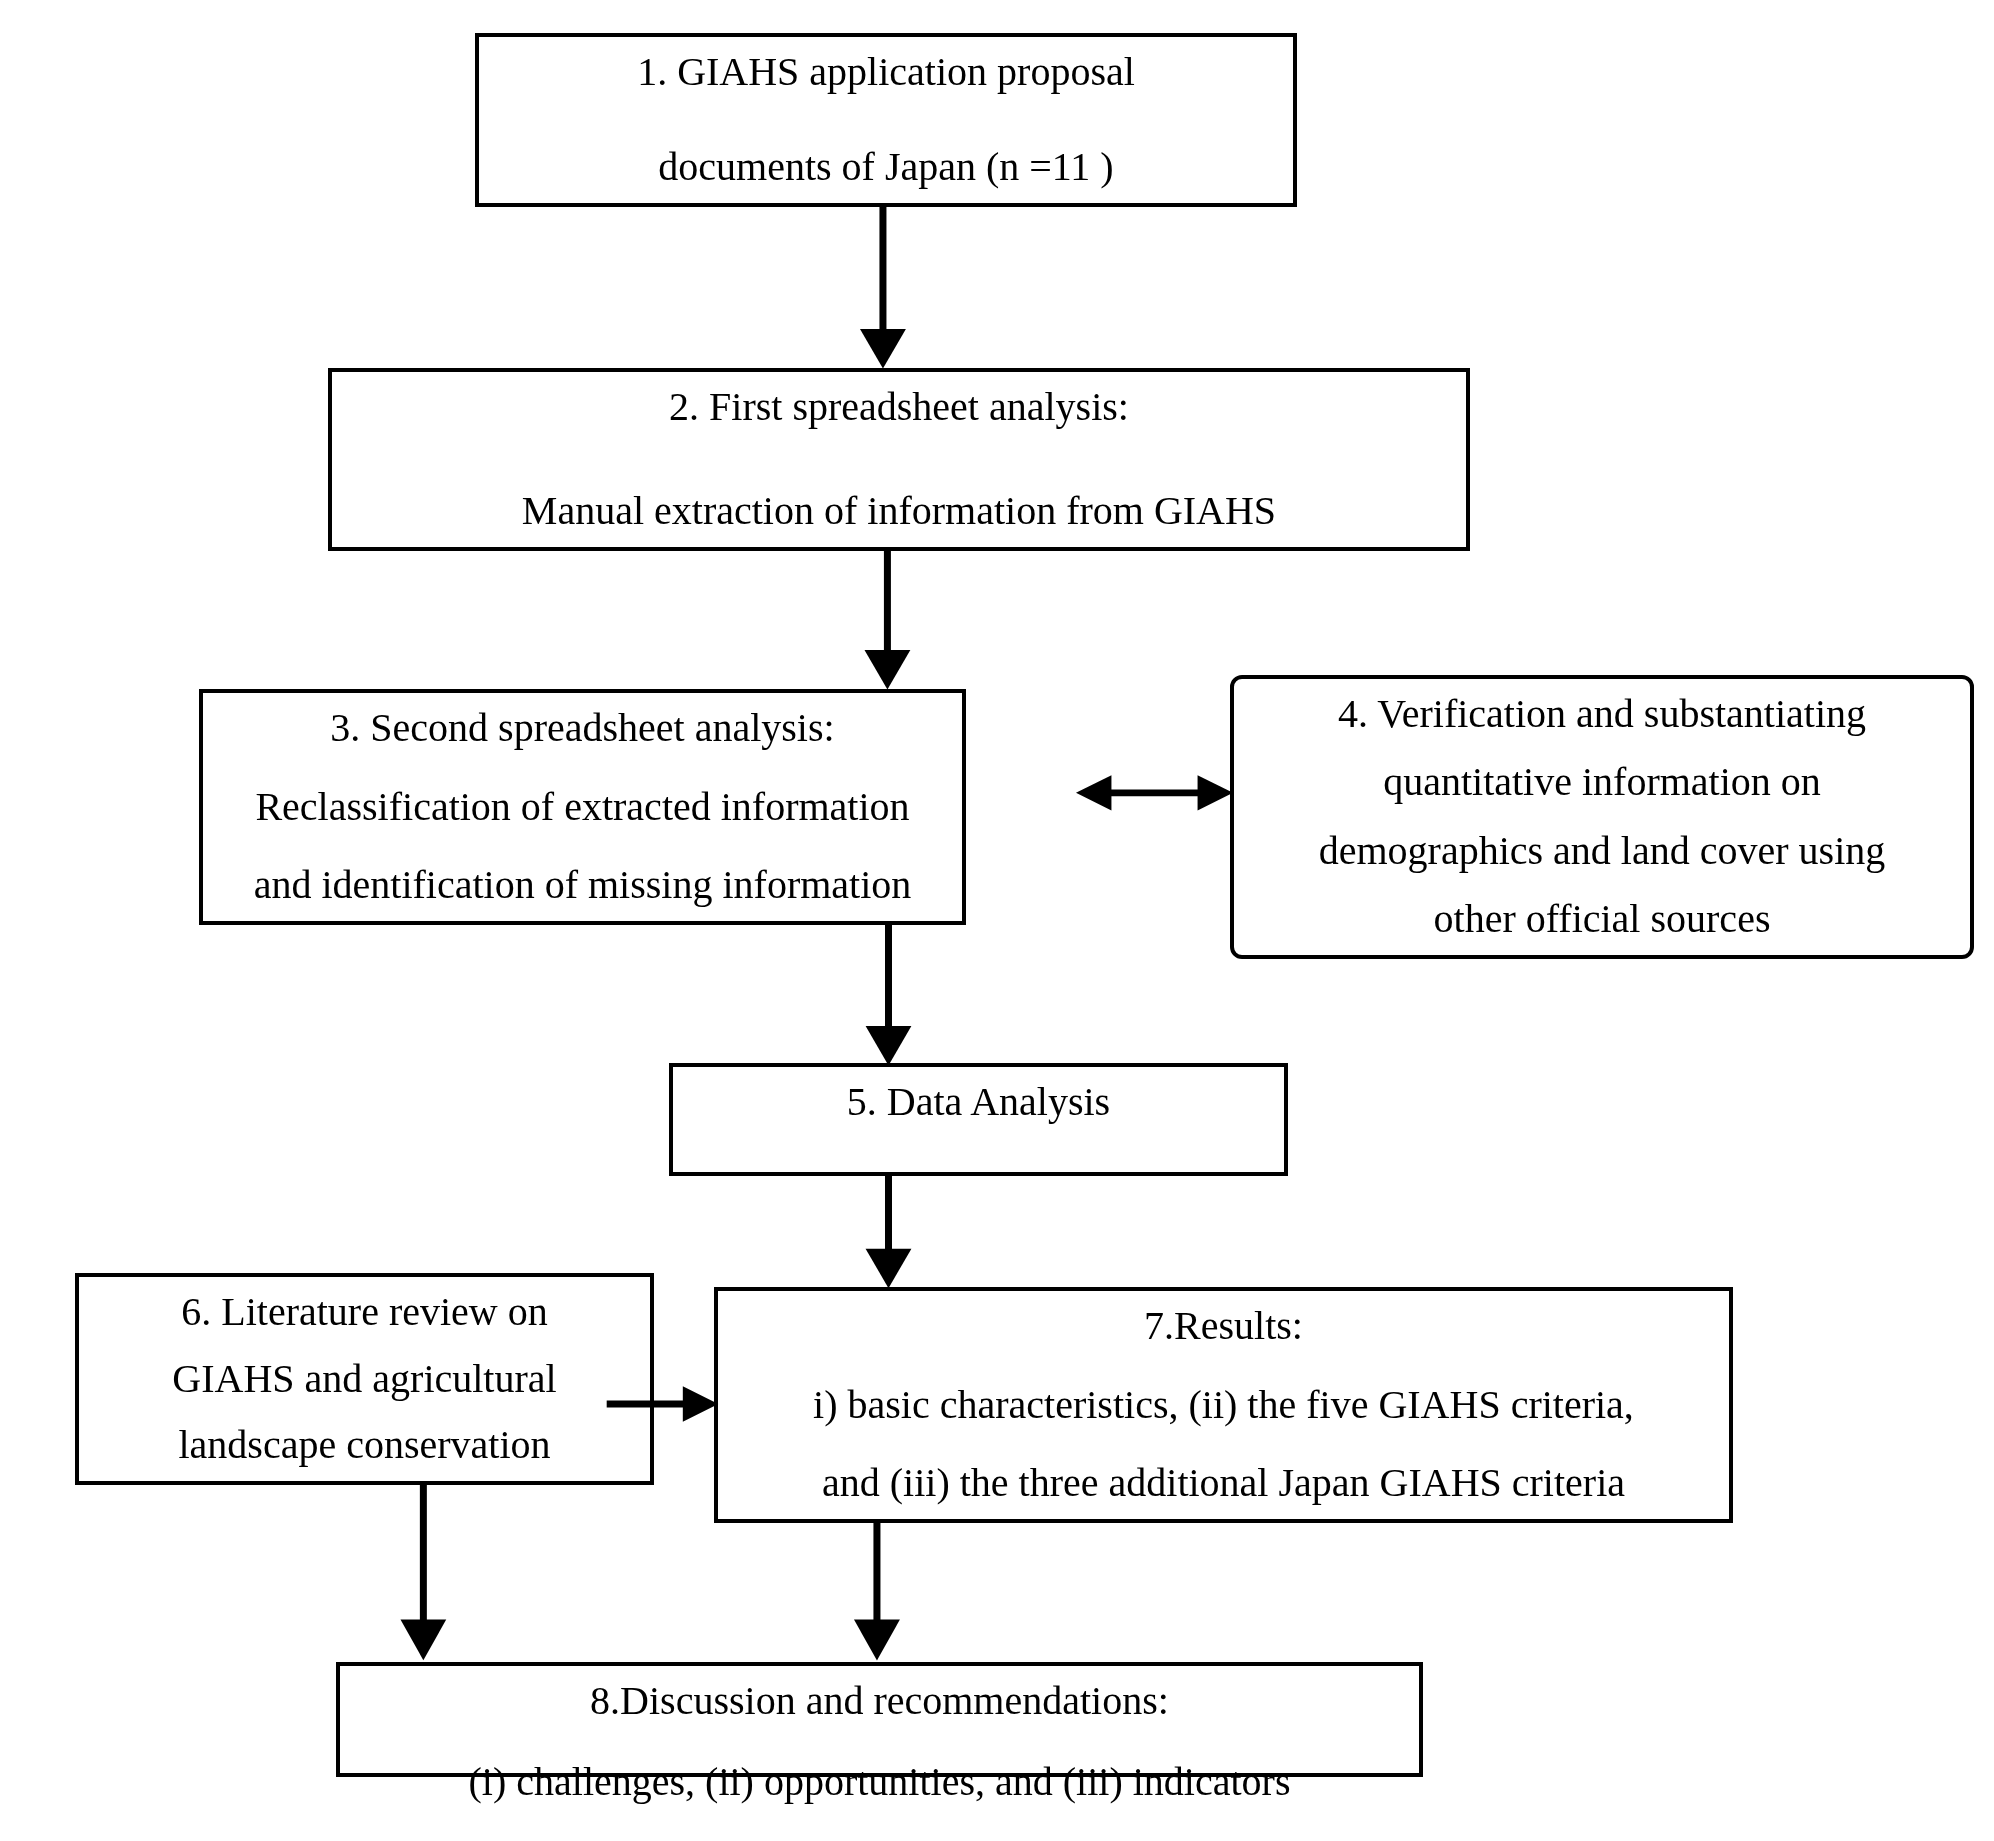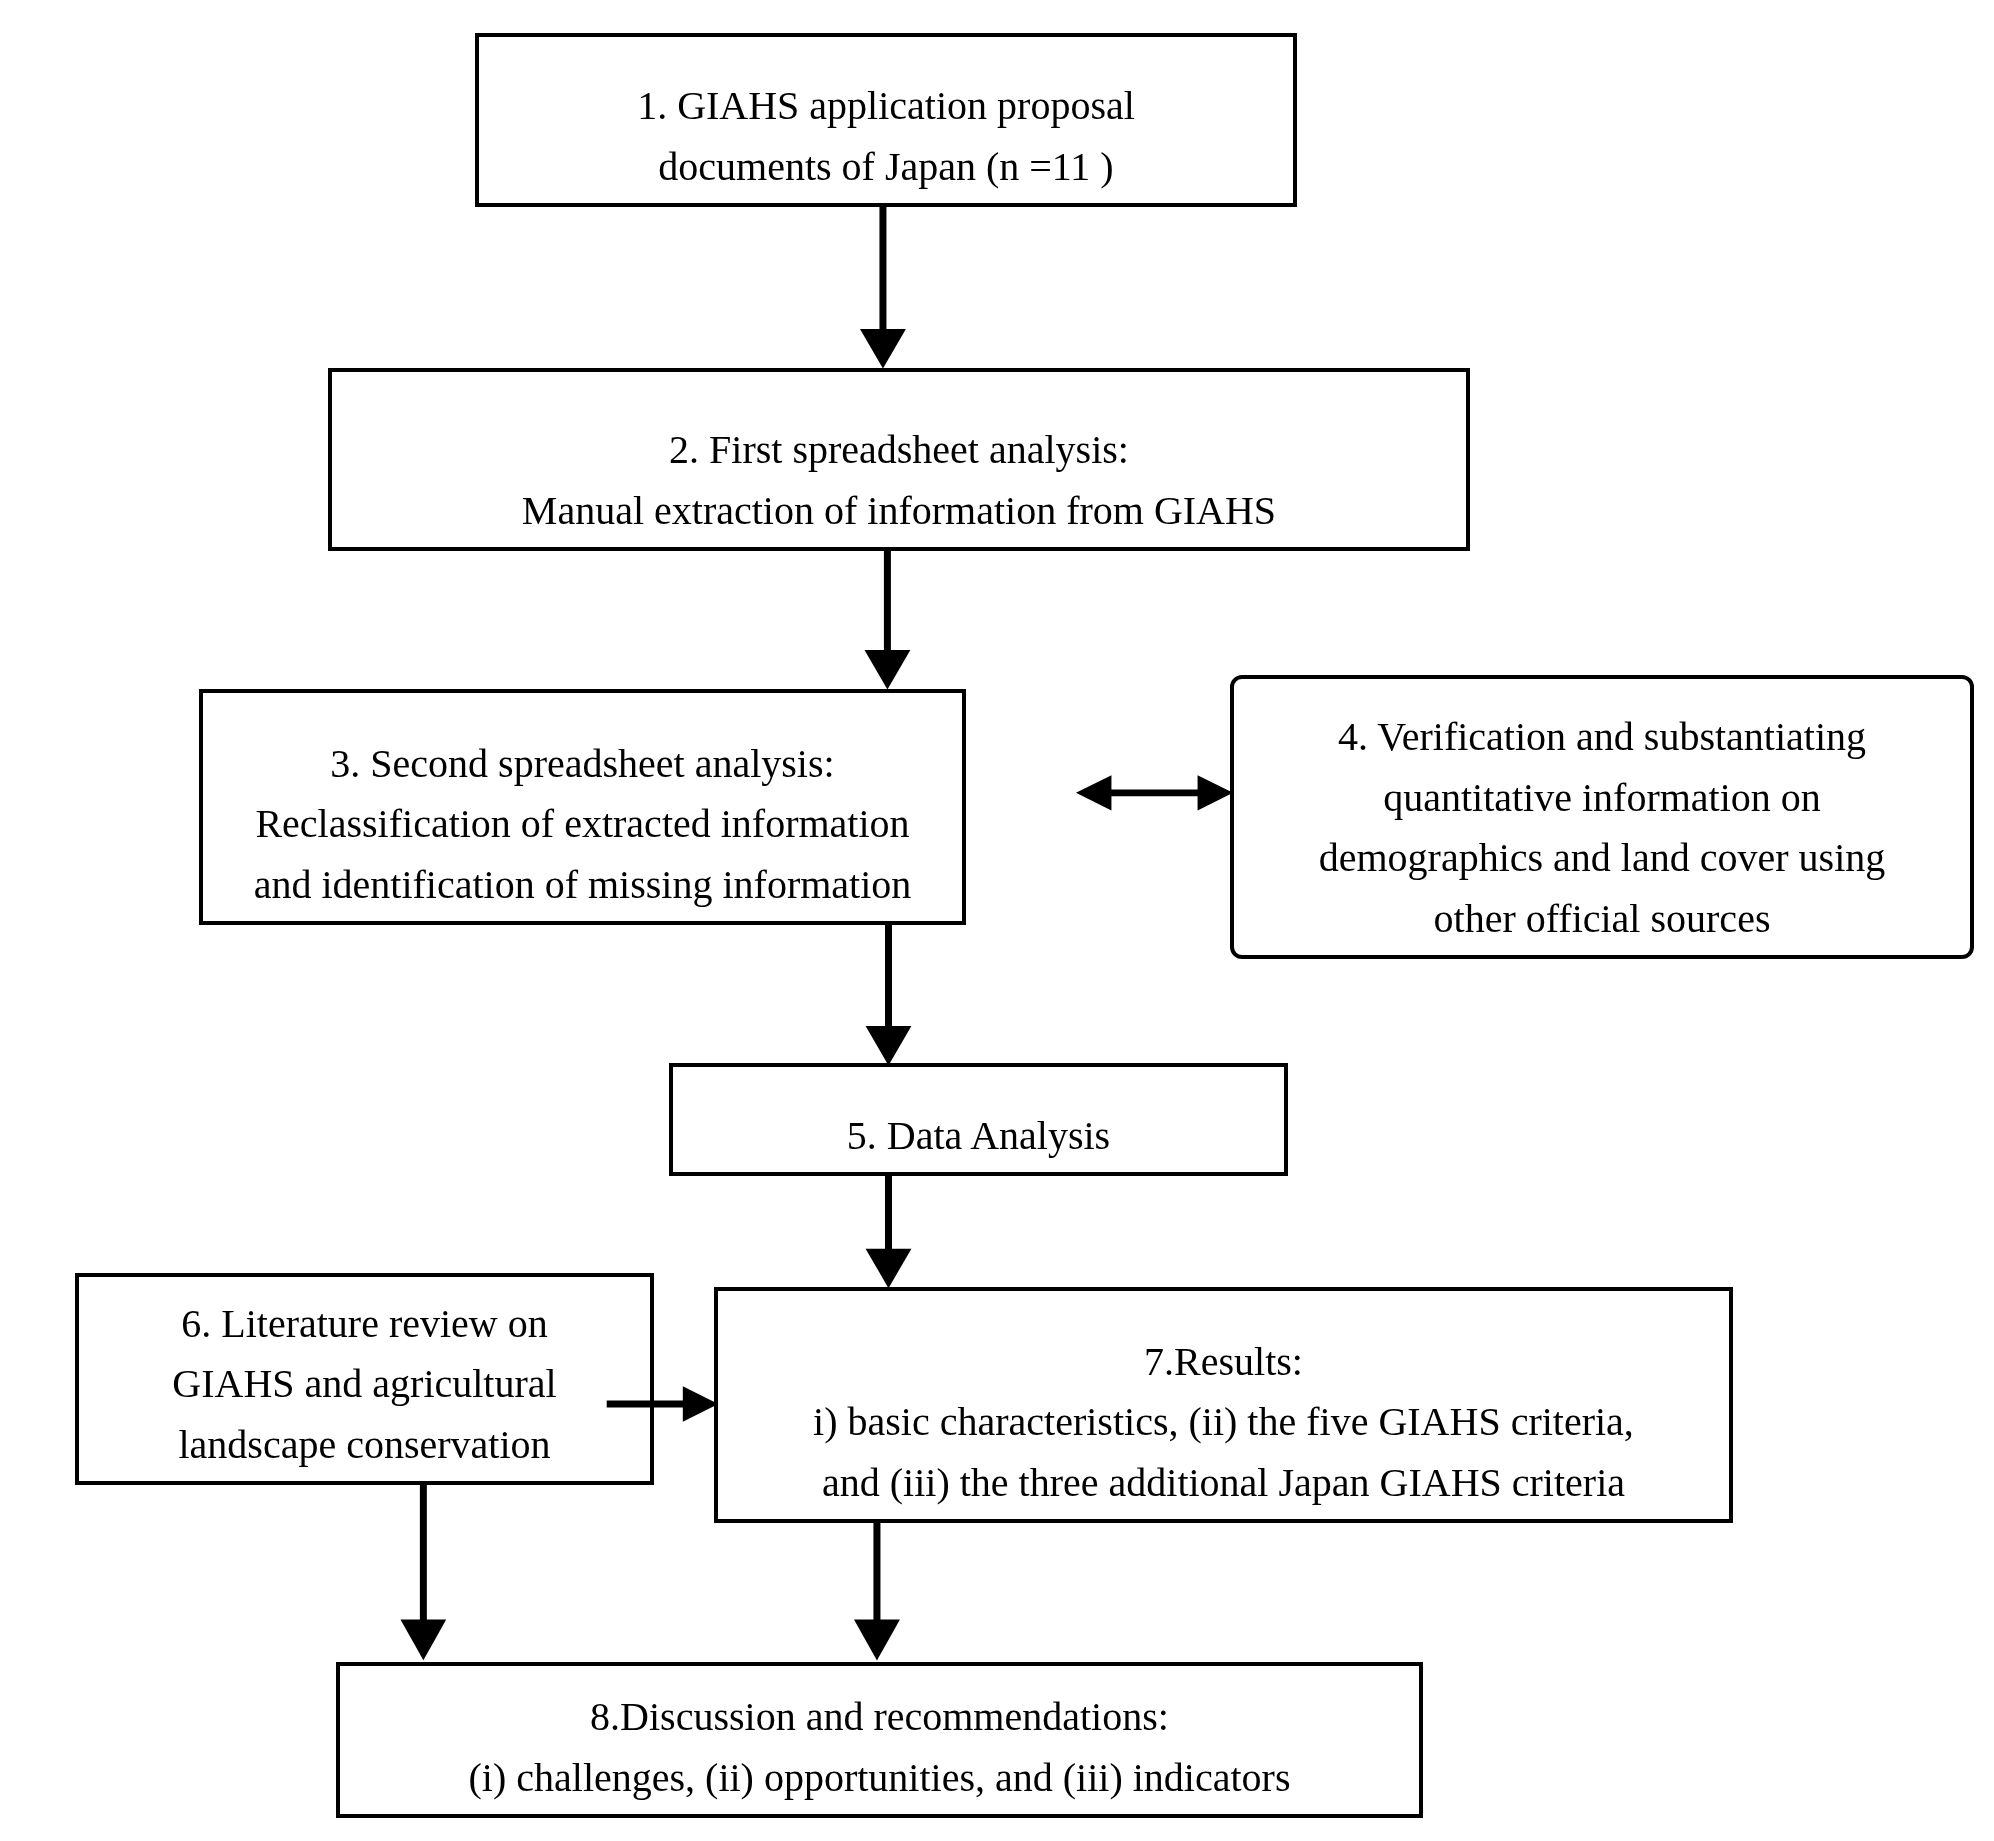--- a/index.html
+++ b/index.html
@@ -16,41 +16,41 @@
     font-family: "Liberation Serif", "DejaVu Serif", serif;
   }
   .node {
     position: absolute;
     box-sizing: border-box;
     border: 4.5px solid #000000;
     background: #ffffff;
     display: flex;
     flex-direction: column;
     align-items: center;
-    justify-content: flex-end;
+    justify-content: space-between;
     text-align: center;
     color: #000000;
     font-size: 40px;
     line-height: 1.52;
     padding: 5.1px 10.2px;
   }
   .node .line {
     display: block;
     white-space: nowrap;
   }
 
   
   #node-1 { left: 475px;  top: 33px;   width: 822px; height: 174px; }
   #node-2 { left: 328px;  top: 368px;  width: 1142px; height: 183px; }
   #node-3 { left: 199px;  top: 689px; width: 767px; height: 236px; }
   #node-4 { left: 1230px; top: 675px; width: 744px; height: 284px; border-radius: 12px; }
   #node-5 { left: 669px; top: 1063px; width: 619px;  height: 113px; }
   #node-6 { left: 31px;   top: 1273px; width: 579px;  height: 212px; margin-left: 44px; }
   #node-7 { left: 714px; top: 1287px; width: 1019px; height: 236px; }
-  #node-8 { left: 336px;  top: 1662px; width: 1087px; height: 156px; }
+  #node-8 { left: 336px;  top: 1662px; width: 1087px; height: 115px; gap: 20px; }
 
   
   #node-1 .line.first { padding-left: 0; }
 
   
   .conn {
     position: absolute;
     overflow: visible;
   }
   .conn svg { display: block; overflow: visible; }

